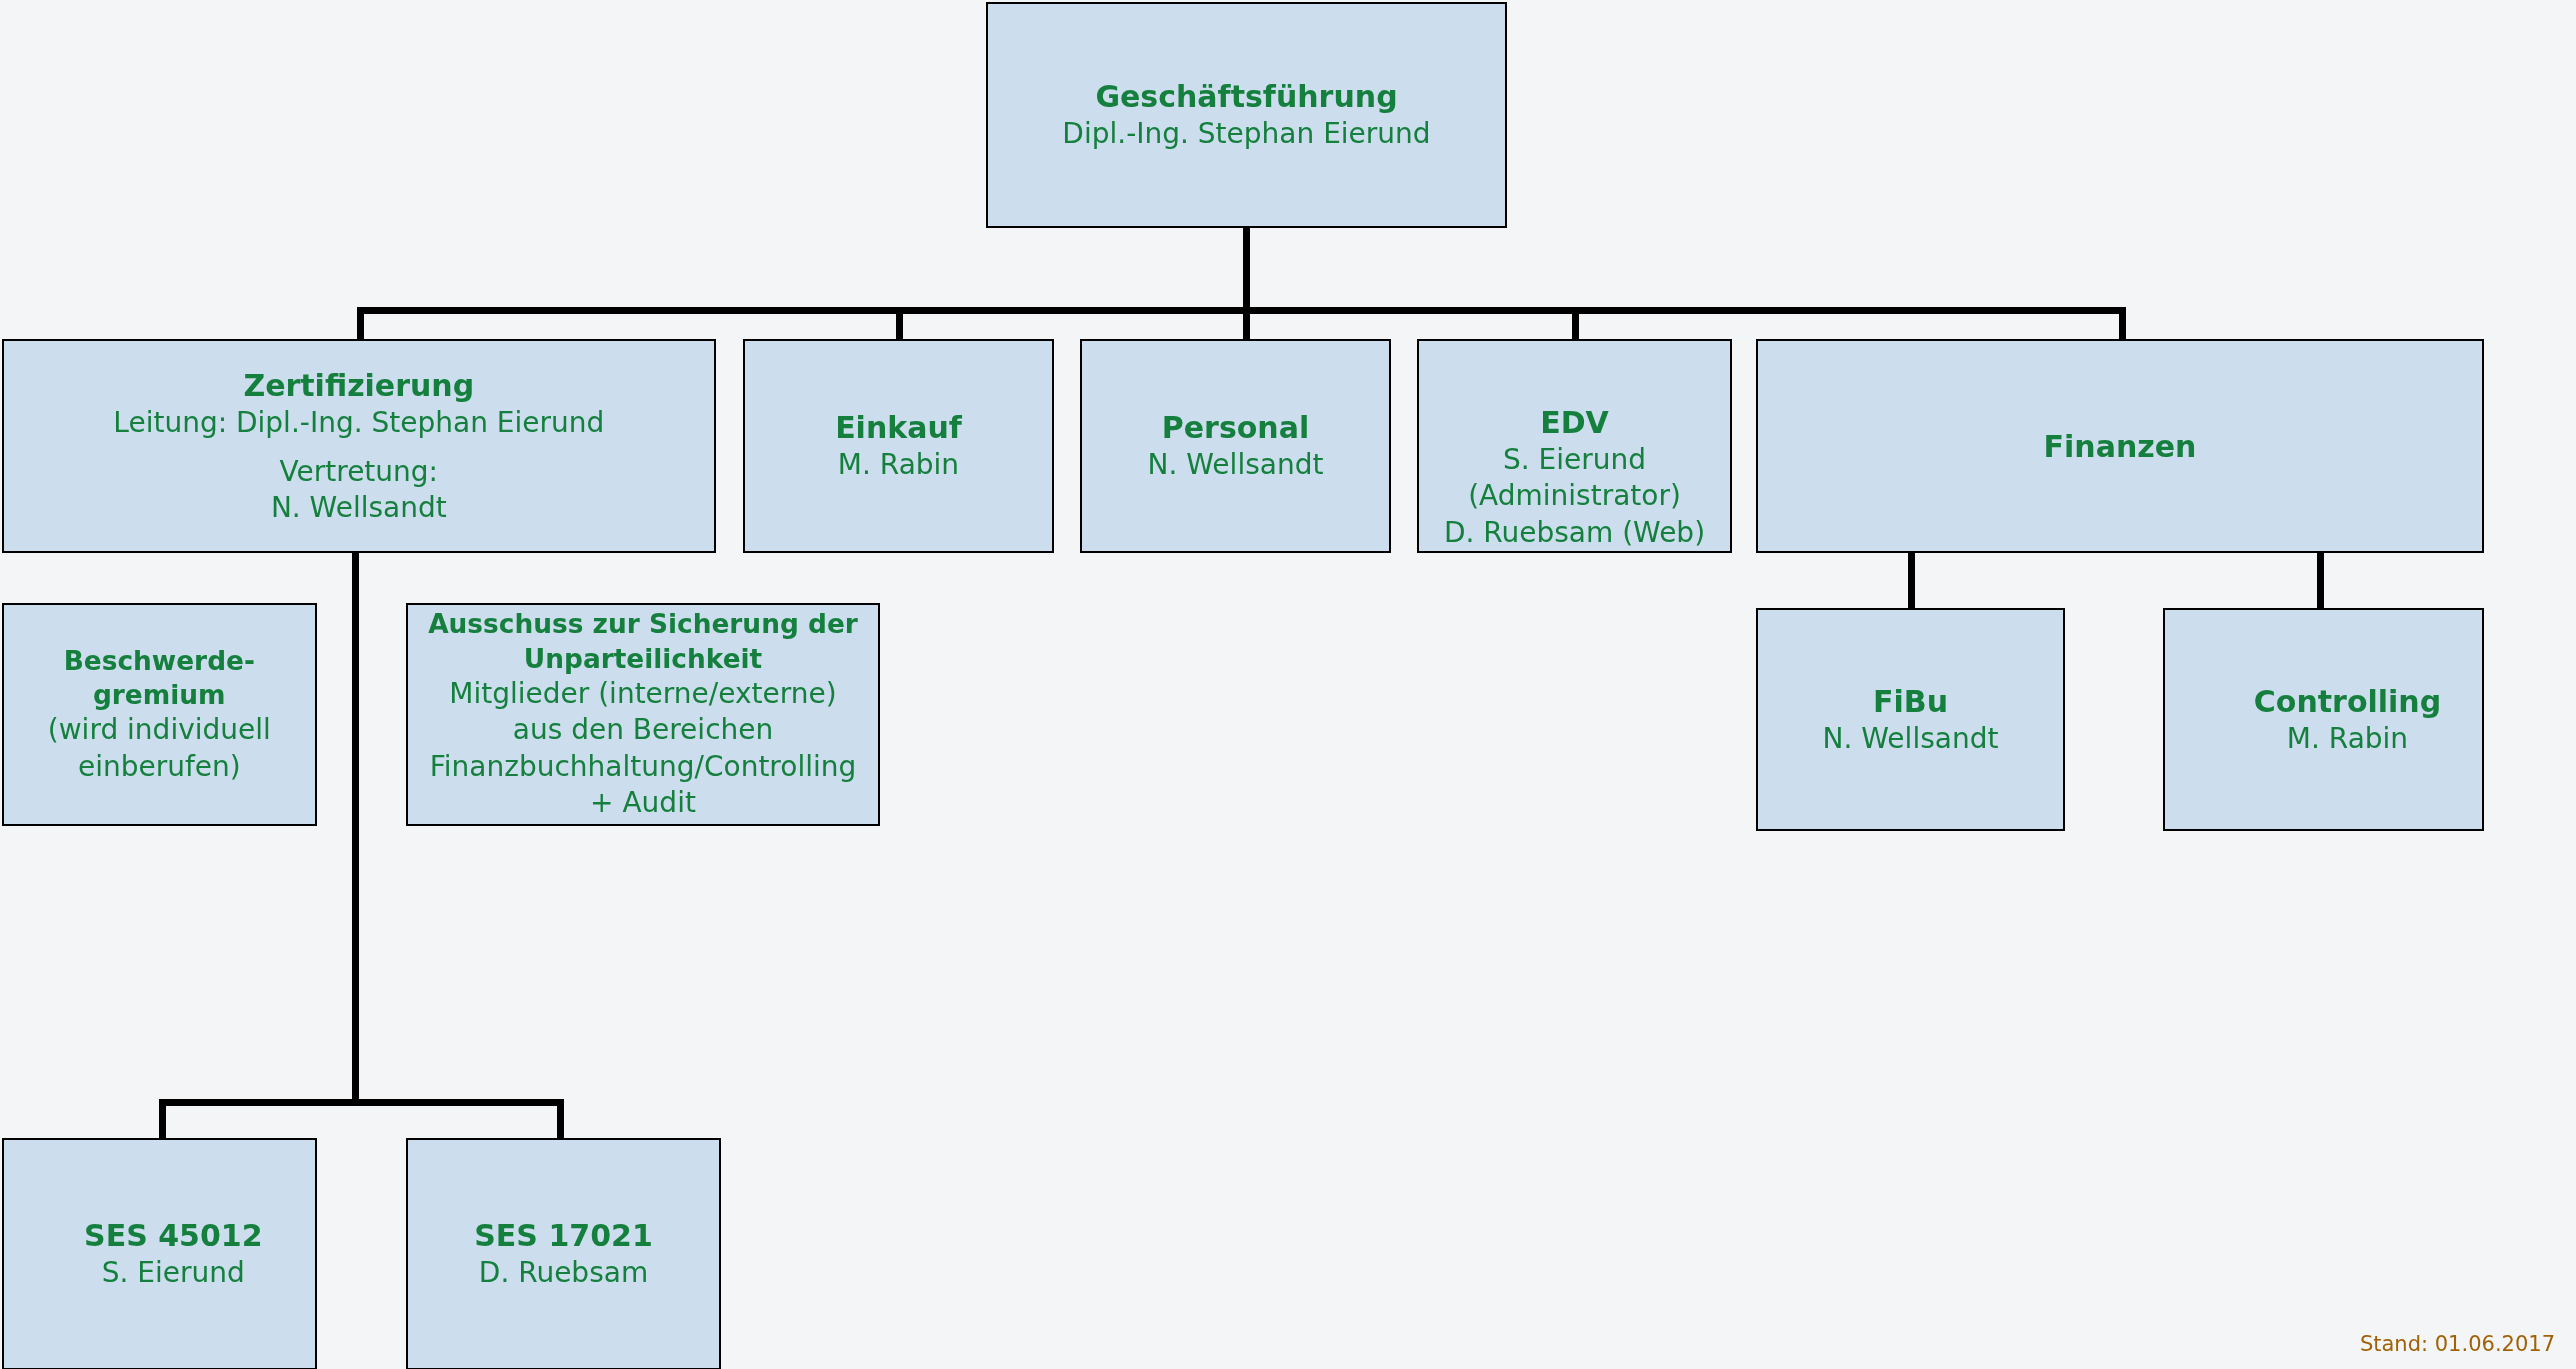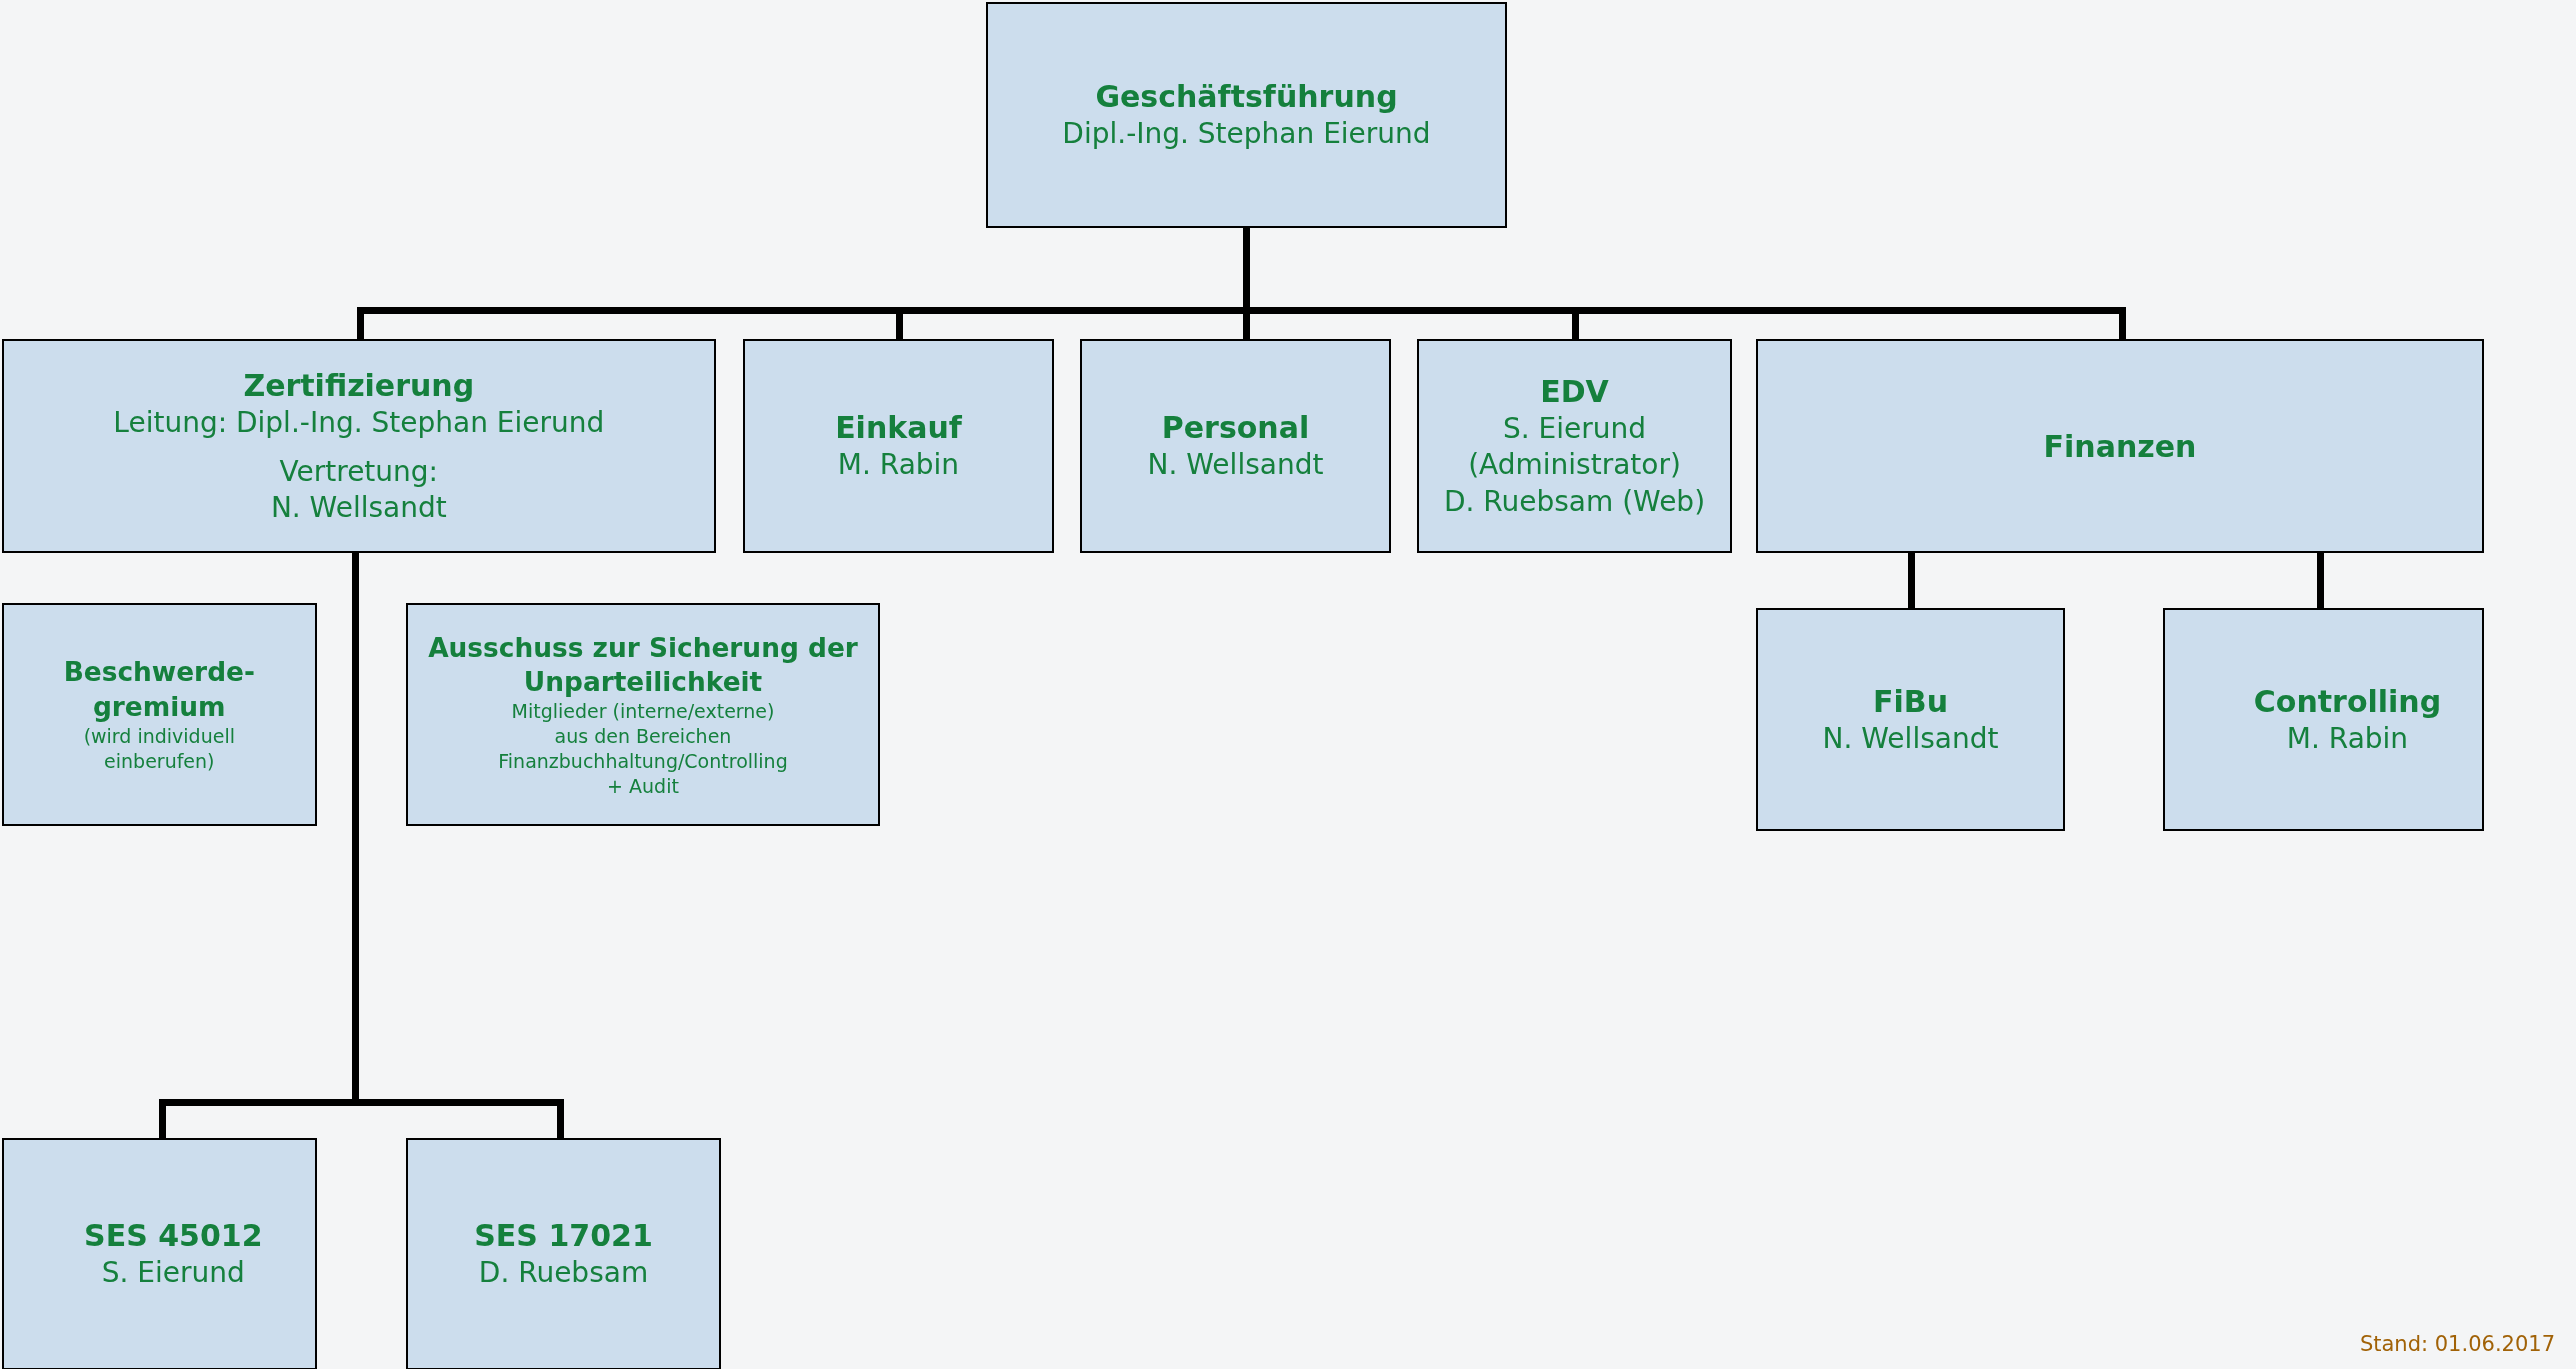--- a/index.html
+++ b/index.html
@@ -45,21 +45,21 @@
     right: 21px;
     bottom: 14px;
     font-size: 21px;
     color: #a16207;
     font-family: "DejaVu Sans", sans-serif;
   }
   
   .fs-34 { font-size: 30px; }
   .fs-32 { font-size: 28px; }
   .fs-30 { font-size: 26.4px; }
-  .fs-28 { font-size: 19px; }
+  .fs-28 { font-size: 28px; }
   .gap-line { height: 0.9em; }
 </style>
 </head>
 <body>
 
 <div id="chart">
 
   <div class="connector" style="left:1243px; top:227px; width:7px; height:84px;"></div>
 
   <div class="connector" style="left:357px; top:307px; width:1769px; height:7px;"></div>
@@ -95,21 +95,21 @@
   <div class="node" style="left:743px; top:339px; width:311px; height:214px;">
     <div class="title fs-34">Einkauf</div>
     <div class="sub fs-32">M. Rabin</div>
   </div>
 
   <div class="node" style="left:1080px; top:339px; width:311px; height:214px;">
     <div class="title fs-34">Personal</div>
     <div class="sub fs-32">N. Wellsandt</div>
   </div>
 
-  <div class="node" style="left:1417px; top:339px; width:315px; height:214px;">
+  <div class="node" style="left:1417px; top:339px; width:315px; height:214px;justify-content:flex-end;">
     <div class="title fs-34">EDV</div>
     <div class="sub fs-32">S. Eierund</div>
     <div class="sub fs-32">(Administrator)</div>
     <div class="sub fs-32">D. Ruebsam (Web)</div>
   </div>
 
   <div class="node" style="left:1756px; top:339px; width:728px; height:214px;">
     <div class="title fs-34">Finanzen</div>
   </div>
 

